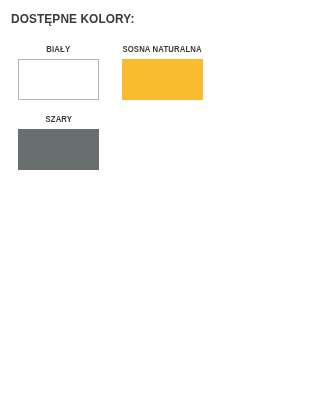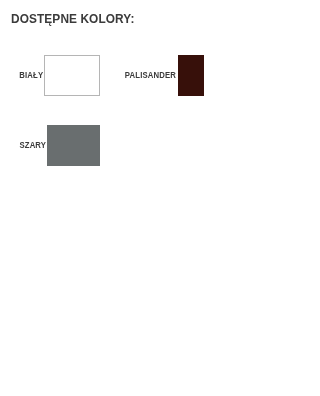--- a/index.html
+++ b/index.html
@@ -44,20 +44,21 @@
     grid-template-columns: 104px 104px;
     column-gap: 0px;
     row-gap: 0px;
     justify-content: center;
   }
   .swatch-cell {
     width: 104px;
     height: 70px;
     box-sizing: border-box;
     display: flex;
+    flex-direction: column;
     align-items: center;
     padding: 0 11px;
   }
   .swatch-label {
     height: 19px;
     line-height: 19px;
     font-size: 8.6px;
     font-weight: bold;
     letter-spacing: 0.15px;
     color: #3b3b3b;
@@ -82,22 +83,22 @@
 <div class="sheet">
 
   <div class="page-title">DOSTĘPNE KOLORY:</div>
 
   <div class="swatch-grid">
       <div class="swatch-cell">
         <div class="swatch-label">BIAŁY</div>
         <div class="swatch-chip bordered" style="background-color: rgb(255, 255, 255); border-color: rgb(181, 181, 181);"></div>
       </div>
       <div class="swatch-cell">
-        <div class="swatch-label">PALISANDER</div>
-        <div class="swatch-chip" style="background-color: rgb(55, 16, 10);"></div>
+        <div class="swatch-label">SOSNA NATURALNA</div>
+        <div class="swatch-chip" style="background-color: rgb(251, 187, 46);"></div>
       </div>
       <div class="swatch-cell">
         <div class="swatch-label">SZARY</div>
         <div class="swatch-chip" style="background-color: rgb(105, 110, 111);"></div>
       </div>
     </div>
 
 </div>
 
 </body></html>

